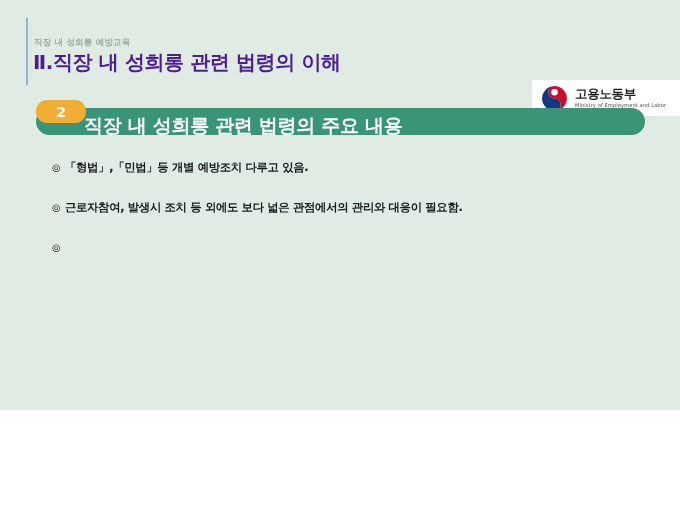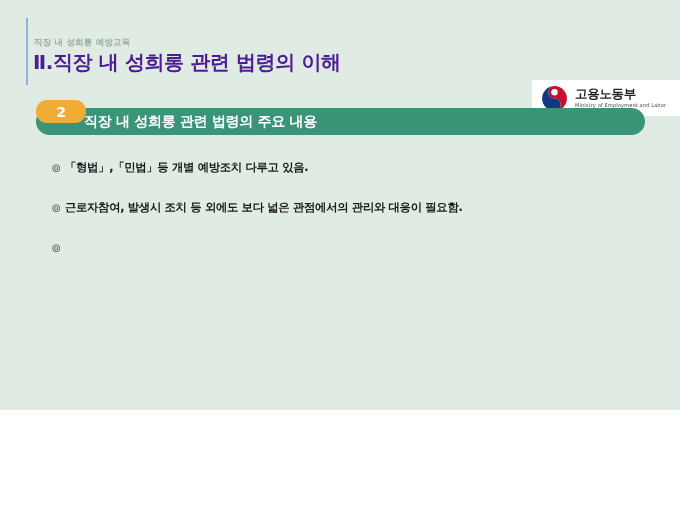--- a/index.html
+++ b/index.html
@@ -113,21 +113,21 @@
   .section-badge span {
     font-size: 14px;
     font-weight: bold;
     color: #ffffff;
     line-height: 1;
   }
   .section-title {
     position: absolute;
     left: 84px;
     top: 113px;
-    font-size: 14px;
+    font-size: 19px;
     font-weight: bold;
     color: #ffffff;
     letter-spacing: -0.3px;
     white-space: nowrap;
   }
 
   
   .body {
     position: absolute;
     left: 52px;

